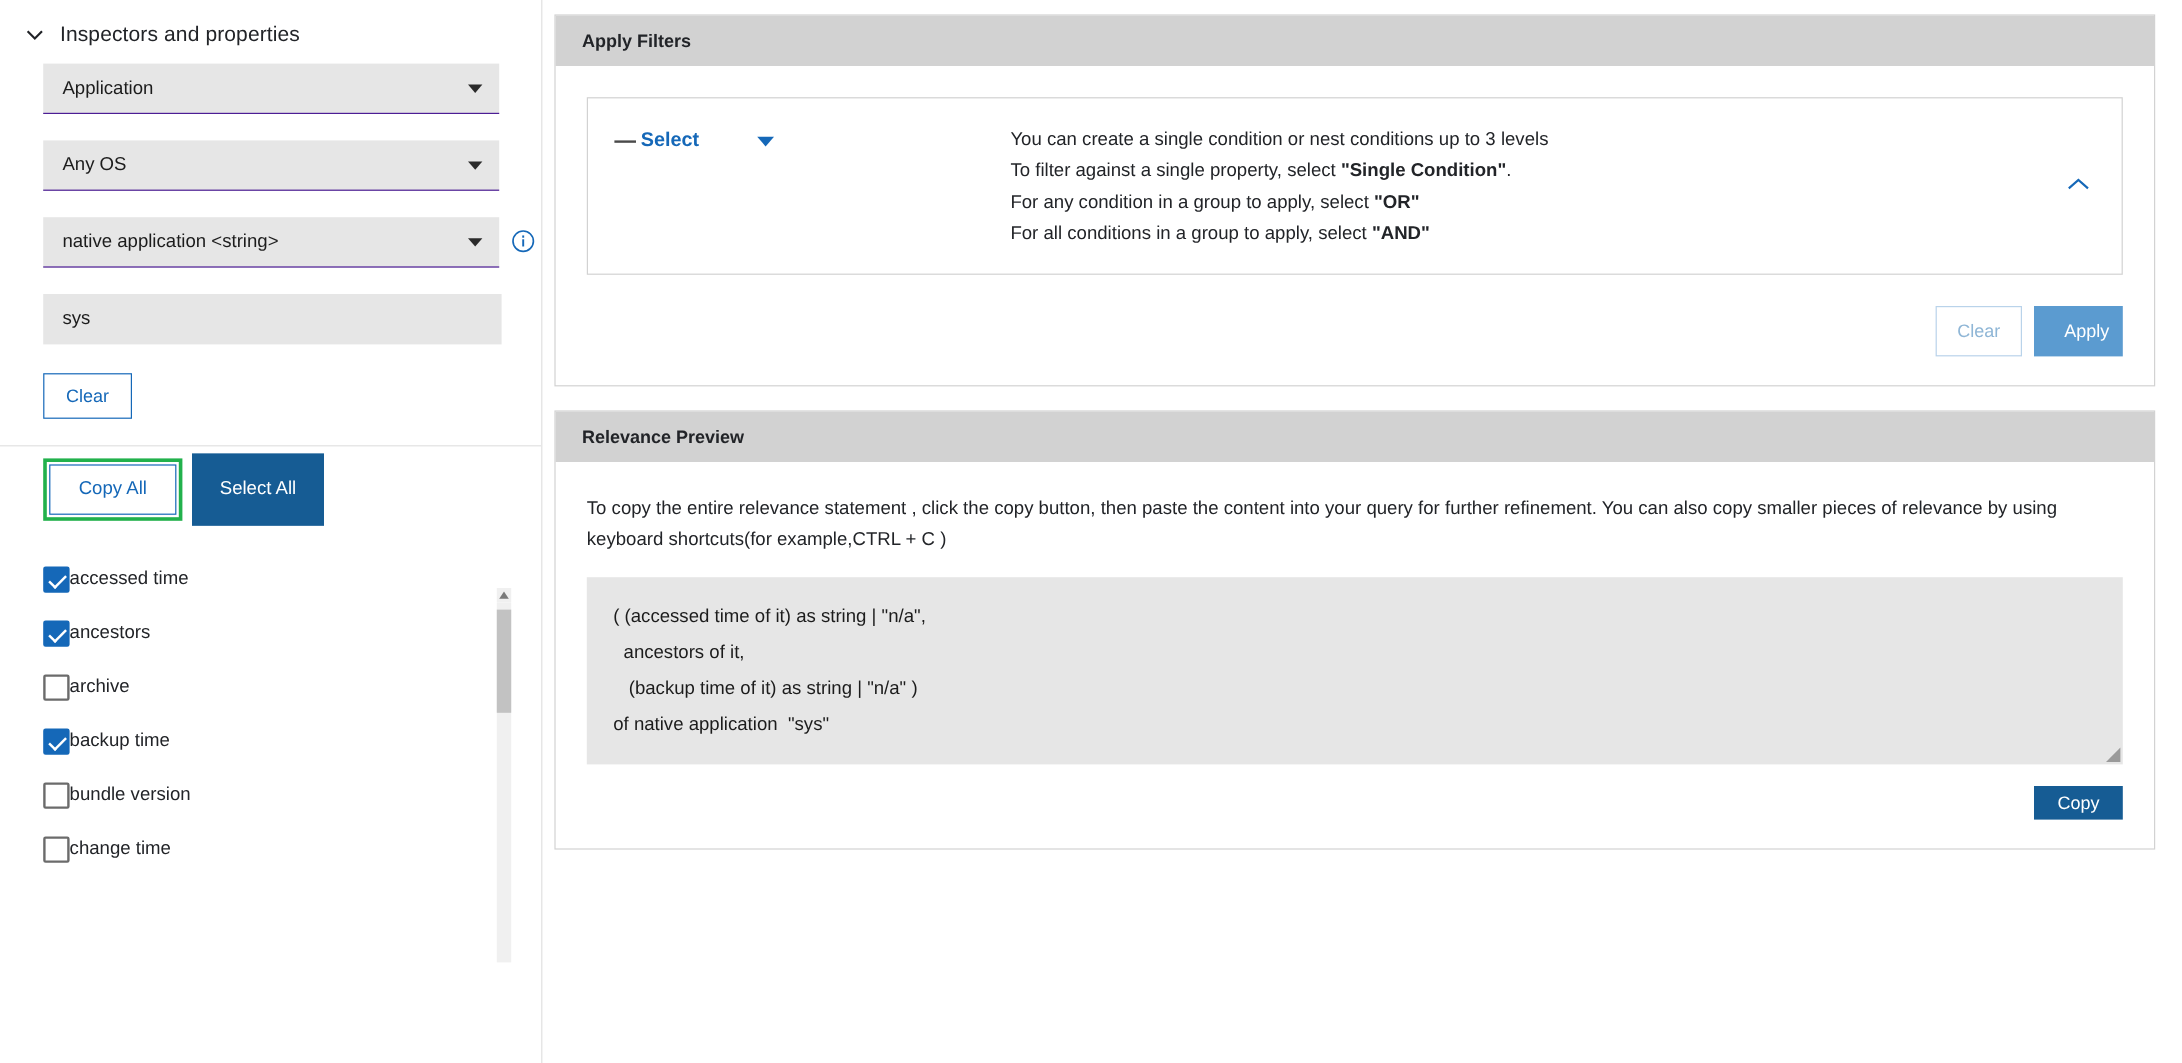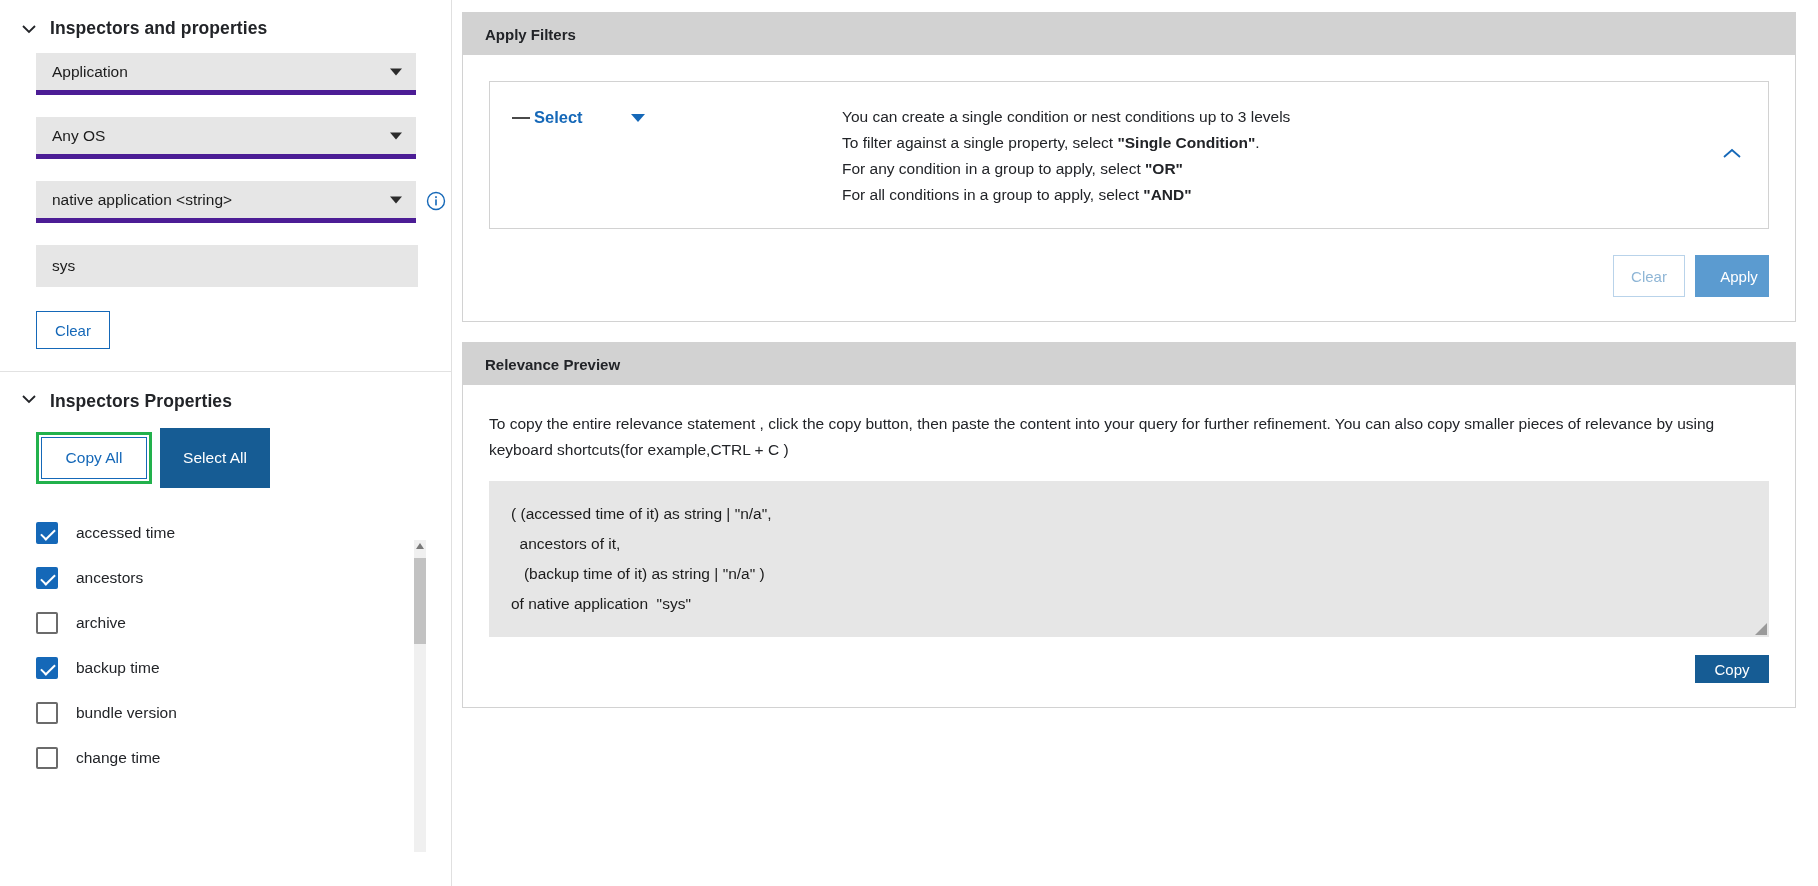--- a/index.html
+++ b/index.html
@@ -36,38 +36,38 @@
   }
   .section-header .chev {
     width: 18px; height: 18px;
     display: inline-block;
     position: relative;
     flex: 0 0 18px;
   }
   .section-header .chev svg { display:block; }
   .section-title {
     font-size: 17.5px;
-    font-weight: bold;
+    font-weight: normal;
     color: #222428;
     letter-spacing: 0.1px;
   }
   .divider {
     height: 1px;
     background: #e2e2e2;
     margin: 0;
   }
   .field-wrap {
     padding: 0 22px 0 36px;
   }
   .select-box {
     position: relative;
     height: 42px;
     background: #e6e6e6;
     border: none;
-    border-bottom: 5px solid #4c1d95;
+    border-bottom: 1px solid #4c1d95;
     display: flex;
     align-items: center;
     padding: 0 34px 0 16px;
     font-size: 15.5px;
     color: #1c1c1c;
     margin-bottom: 22px;
     width: 380px;
   }
   .select-box .caret {
     position: absolute;
@@ -160,21 +160,20 @@
 
   .prop-list {
     margin-top: 22px;
     padding-left: 36px;
     position: relative;
     width: 420px;
   }
   .prop-item {
     display: flex;
     align-items: center;
-    gap: 18px;
     height: 45px;
   }
   .cb {
     width: 22px; height: 22px;
     border: 2px solid #6b6b6b;
     background: #ffffff;
     border-radius: 2px;
     flex: 0 0 22px;
     position: relative;
   }
@@ -406,28 +405,20 @@
         <span>sys</span>
       </div>
     </div>
 
     <div class="clear-wrap">
       <div class="btn-outline">Clear</div>
     </div>
 
     <div class="divider"></div>
 
-    <div class="props-header">
-      <span class="chev">
-        <svg width="18" height="18" viewBox="0 0 18 18">
-            <path d="M3 6 L9 12 L15 6" fill="none" stroke="#222428" stroke-width="1.8"></path>
-          </svg>
-      </span>
-      <span class="section-title">Inspectors Properties</span>
-    </div>
 
     <div class="btn-row">
       <span class="clear-all-highlight">
         <span class="btn-clear-all">Copy All</span>
       </span>
       <span class="btn-select-all">Select All</span>
     </div>
 
     <div class="prop-list">
       <div class="prop-item">

